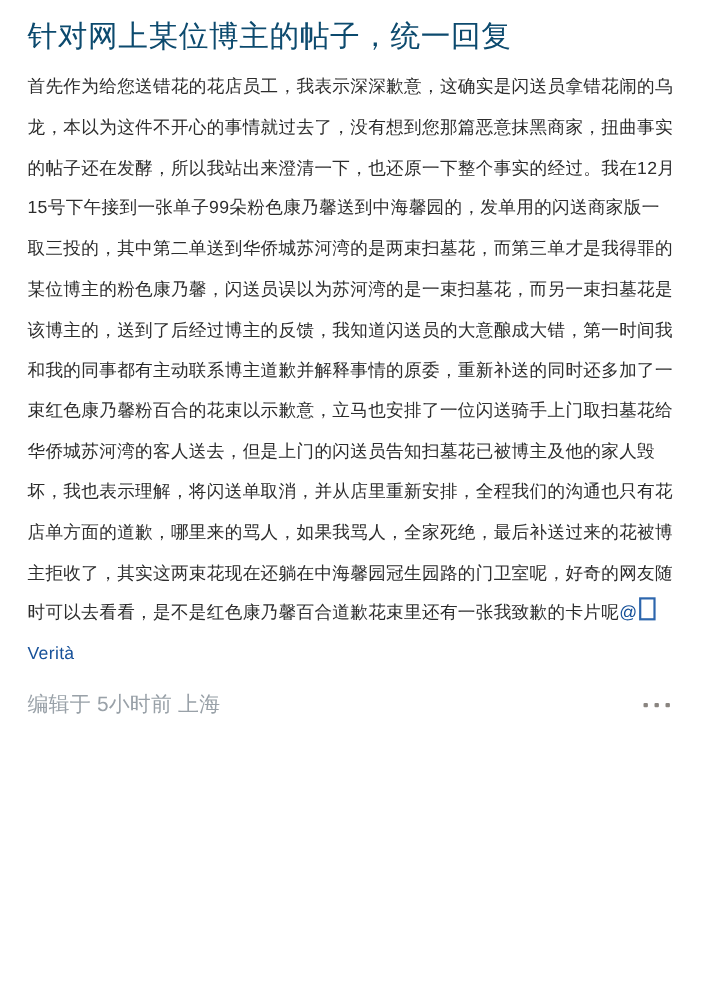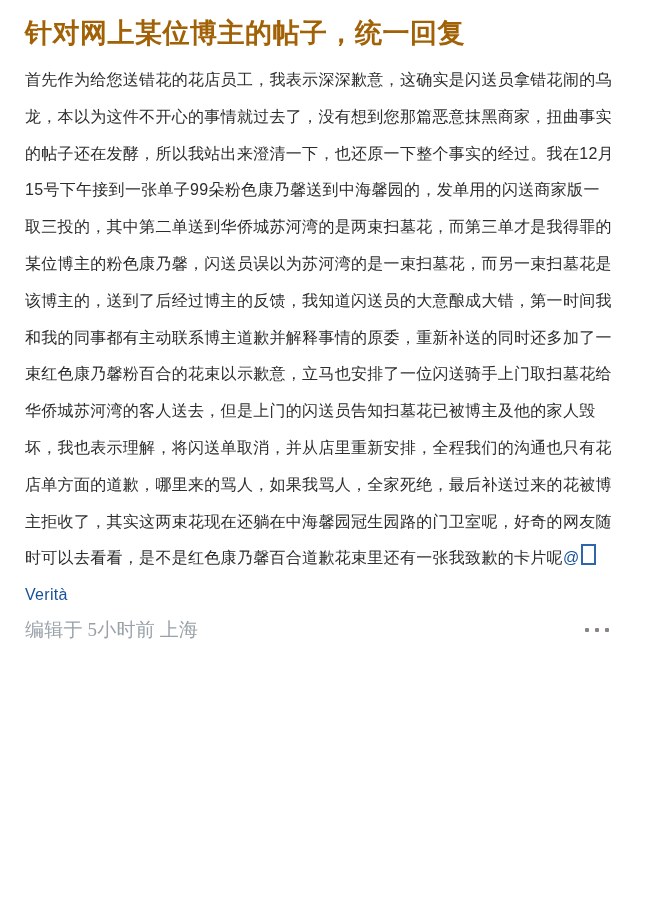--- a/index.html
+++ b/index.html
@@ -9,24 +9,24 @@
   }
   .post {
     box-sizing: border-box;
     width: 645px; height: 912px;
     padding: 15px 30px 0 25px;
     background: #ffffff;
   }
   .post-title {
     margin: 0 0 10px 0;
     font-size: 27px;
-    font-weight: 700;
+    font-weight: 400;
     line-height: 37px;
     letter-spacing: 0.5px;
-    color: #a16207;
+    color: #0c4a6e;
   }
   .post-body {
     margin: 0;
     font-size: 16px;
     line-height: 36.8px;
     letter-spacing: 0.3px;
     color: #2c2c2c;
     word-break: normal;
     text-align: left;
   }
@@ -39,23 +39,22 @@
     display: inline-block;
     box-sizing: border-box;
     width: 15px; height: 21px;
     border: 2px solid #2d66ad;
     margin: 0 3px 0 2px;
     vertical-align: -2px;
   }
   .post-footer {
     display: flex;
     justify-content: space-between;
-    margin-top: 3px;
+    margin-top: 14px;
     height: 26px;
-    font-family: Liberation Serif, serif;
   }
   .footer-meta {
     font-size: 19px;
     line-height: 26px;
     color: #99a1a8;
     letter-spacing: 0.2px;
   }
   .more-button {
     display: flex;
     align-items: center;

